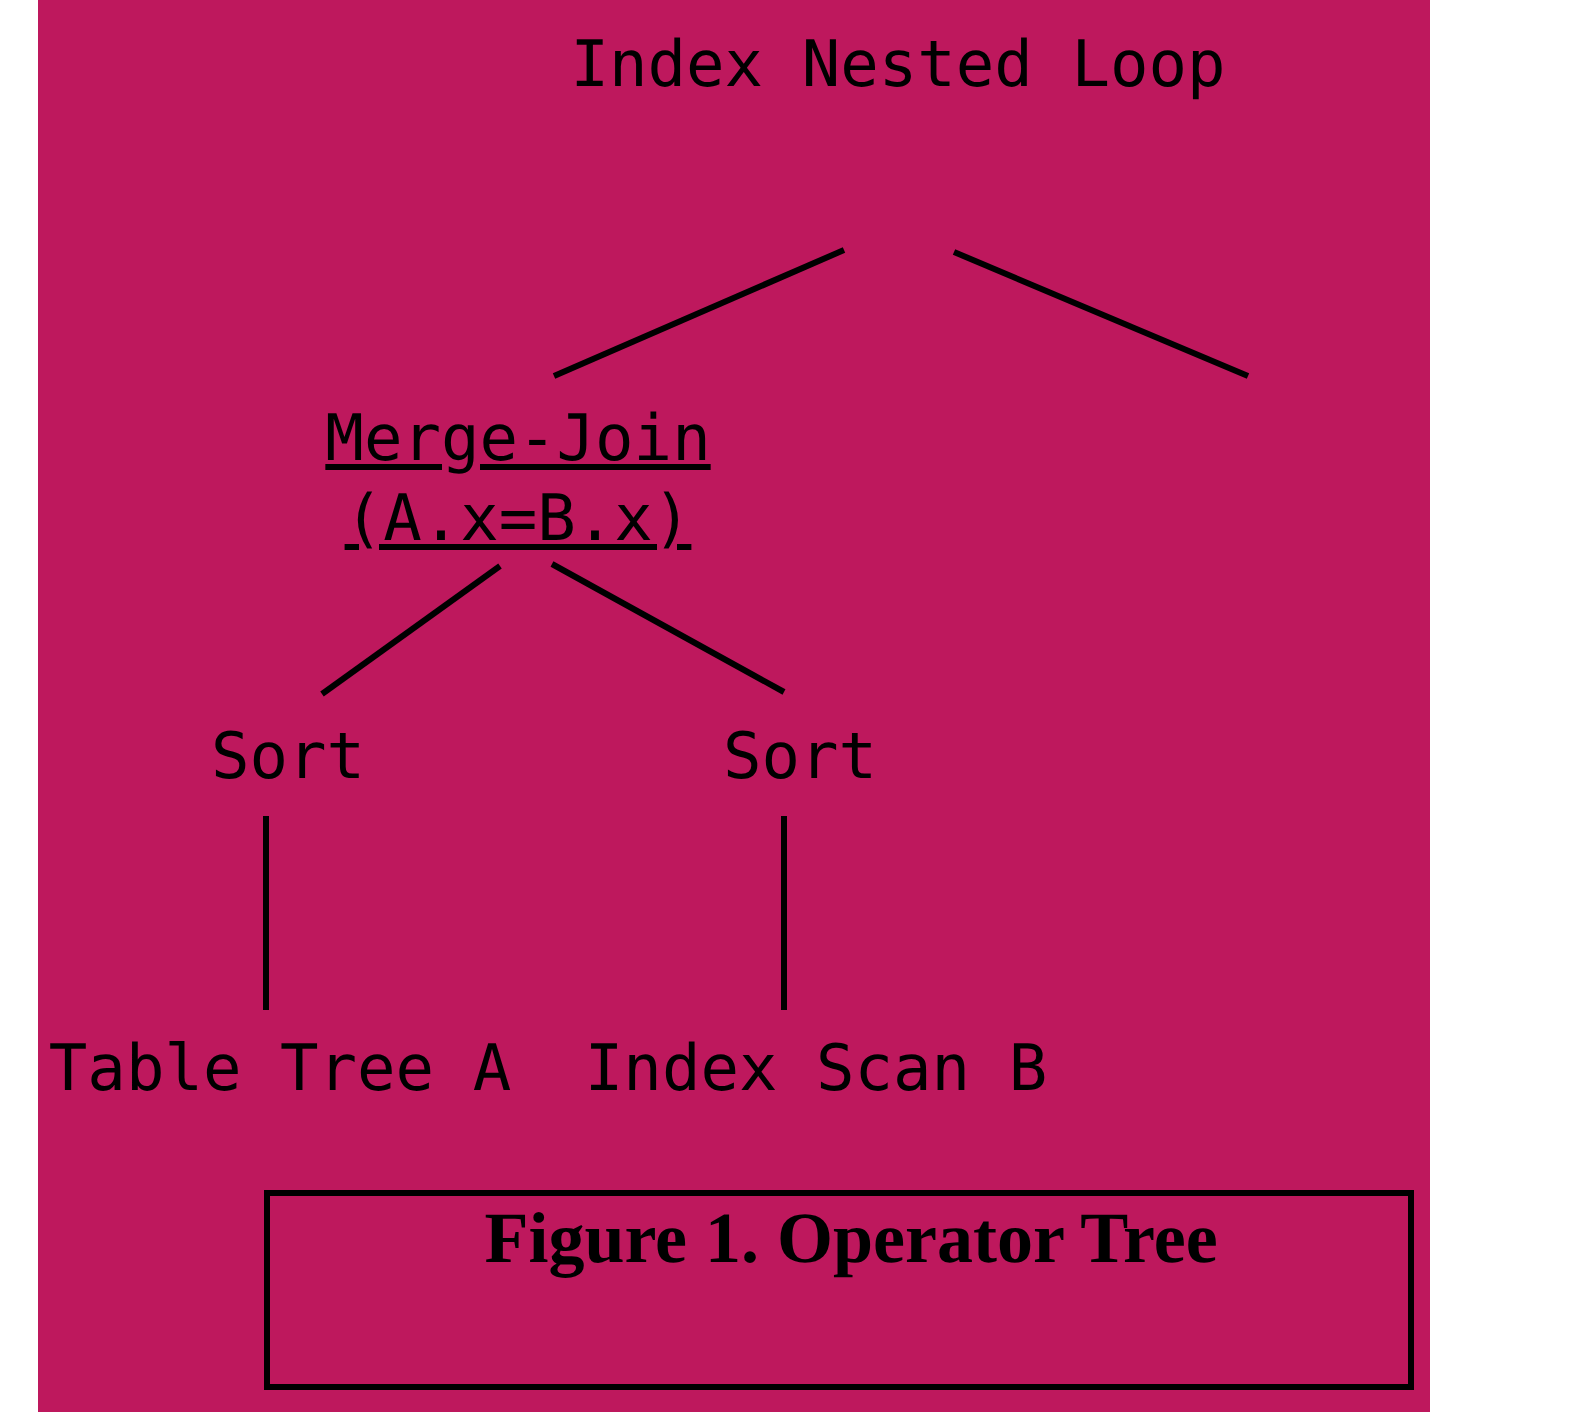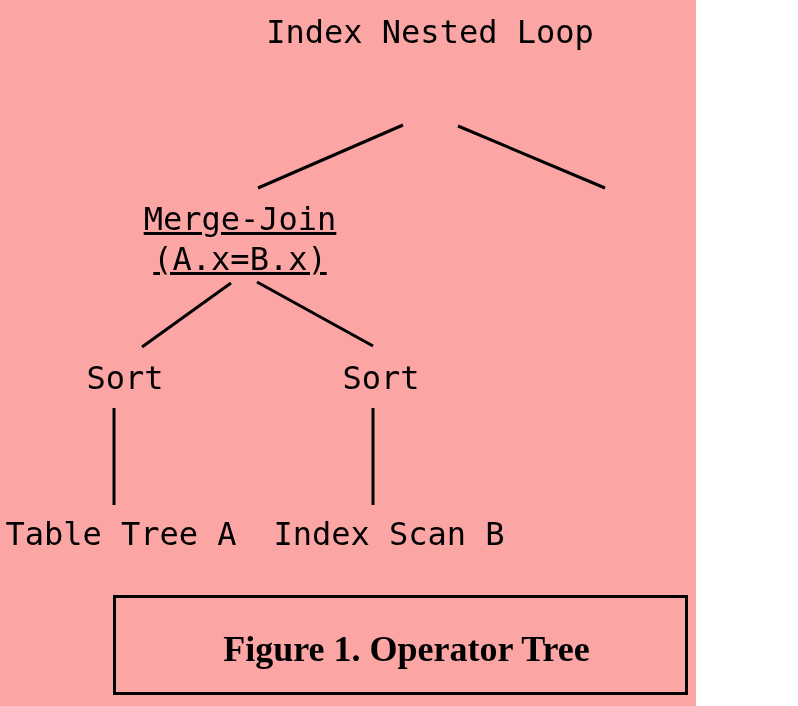--- a/index.html
+++ b/index.html
@@ -3,23 +3,24 @@
 <meta charset="utf-8">
 <style>
   html, body {
     margin: 0;
     padding: 0;
   }
   .figure-canvas {
     position: relative;
     width: 696px;
     height: 706px;
-    background: #fca5a5;
+    background: #be185d;
     overflow: hidden;
     font-family: "DejaVu Sans Mono", monospace;
+    margin-left: 19px;
   }
   .edges-layer {
     position: absolute;
     left: 0;
     top: 0;
     width: 798px;
     height: 706px;
   }
   .tree-node {
     position: absolute;
@@ -35,21 +36,21 @@
   }
   .caption-box {
     position: absolute;
     left: 113px;
     top: 595px;
     width: 575px;
     height: 100px;
     border: 3px solid #000000;
     box-sizing: border-box;
     display: flex;
-    align-items: flex-end;
+    align-items: flex-start;
     justify-content: center;
     padding-bottom: 22px;
     padding-left: 12px;
   }
   .caption-text {
     font-family: "Liberation Serif", serif;
     font-weight: bold;
     font-size: 36px;
     color: #000000;
     white-space: nowrap;

